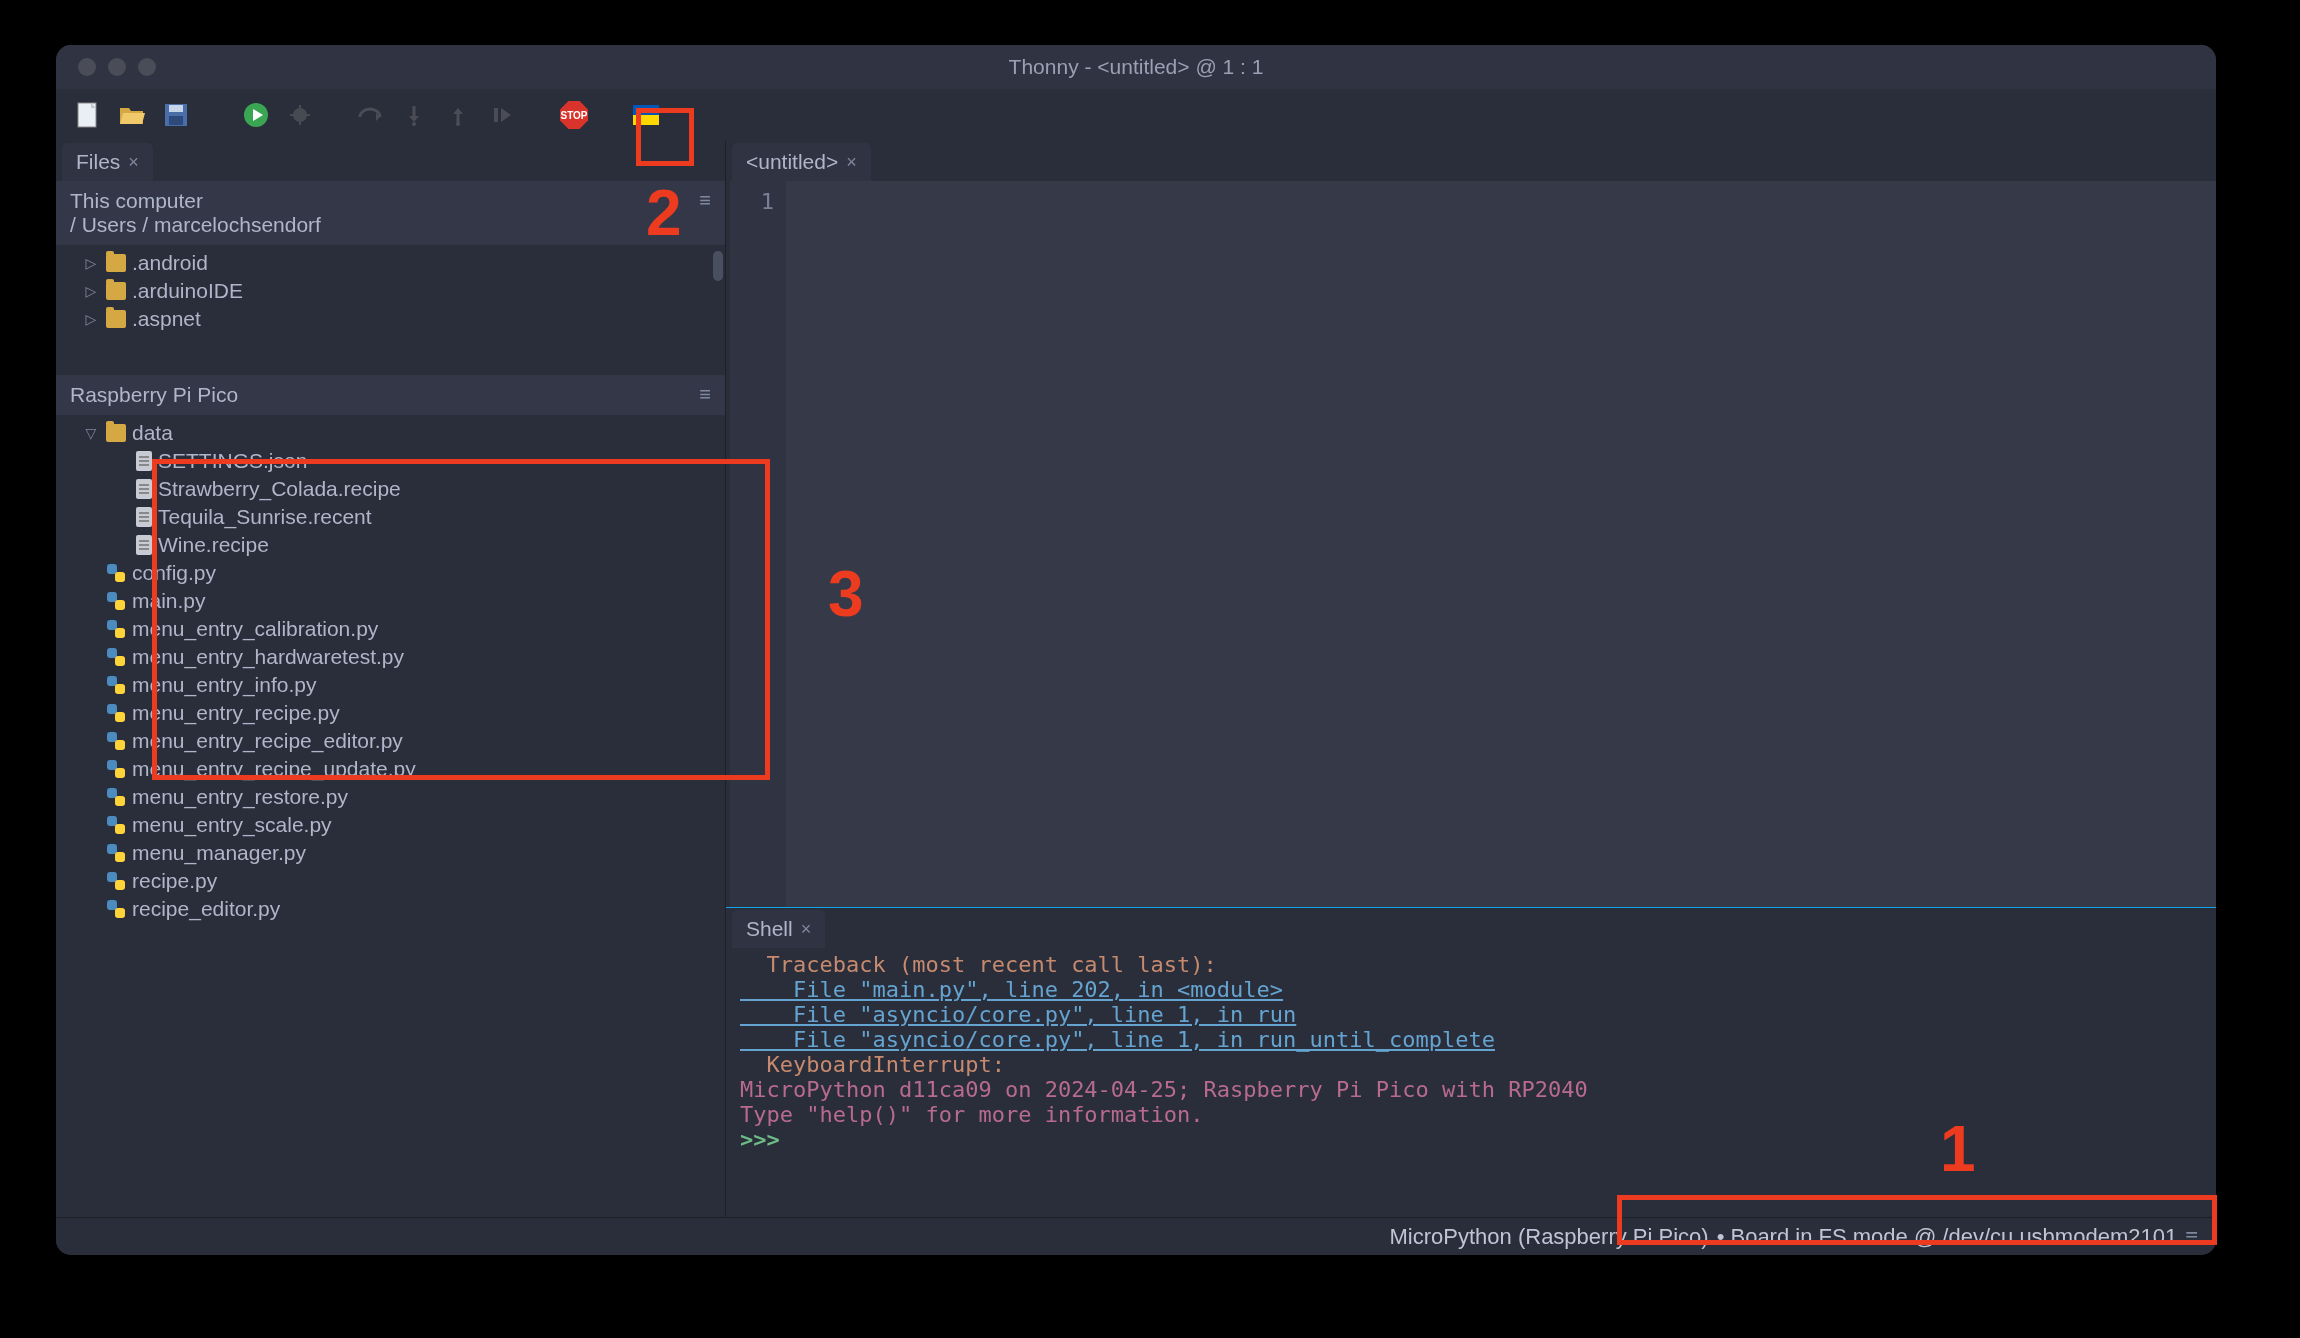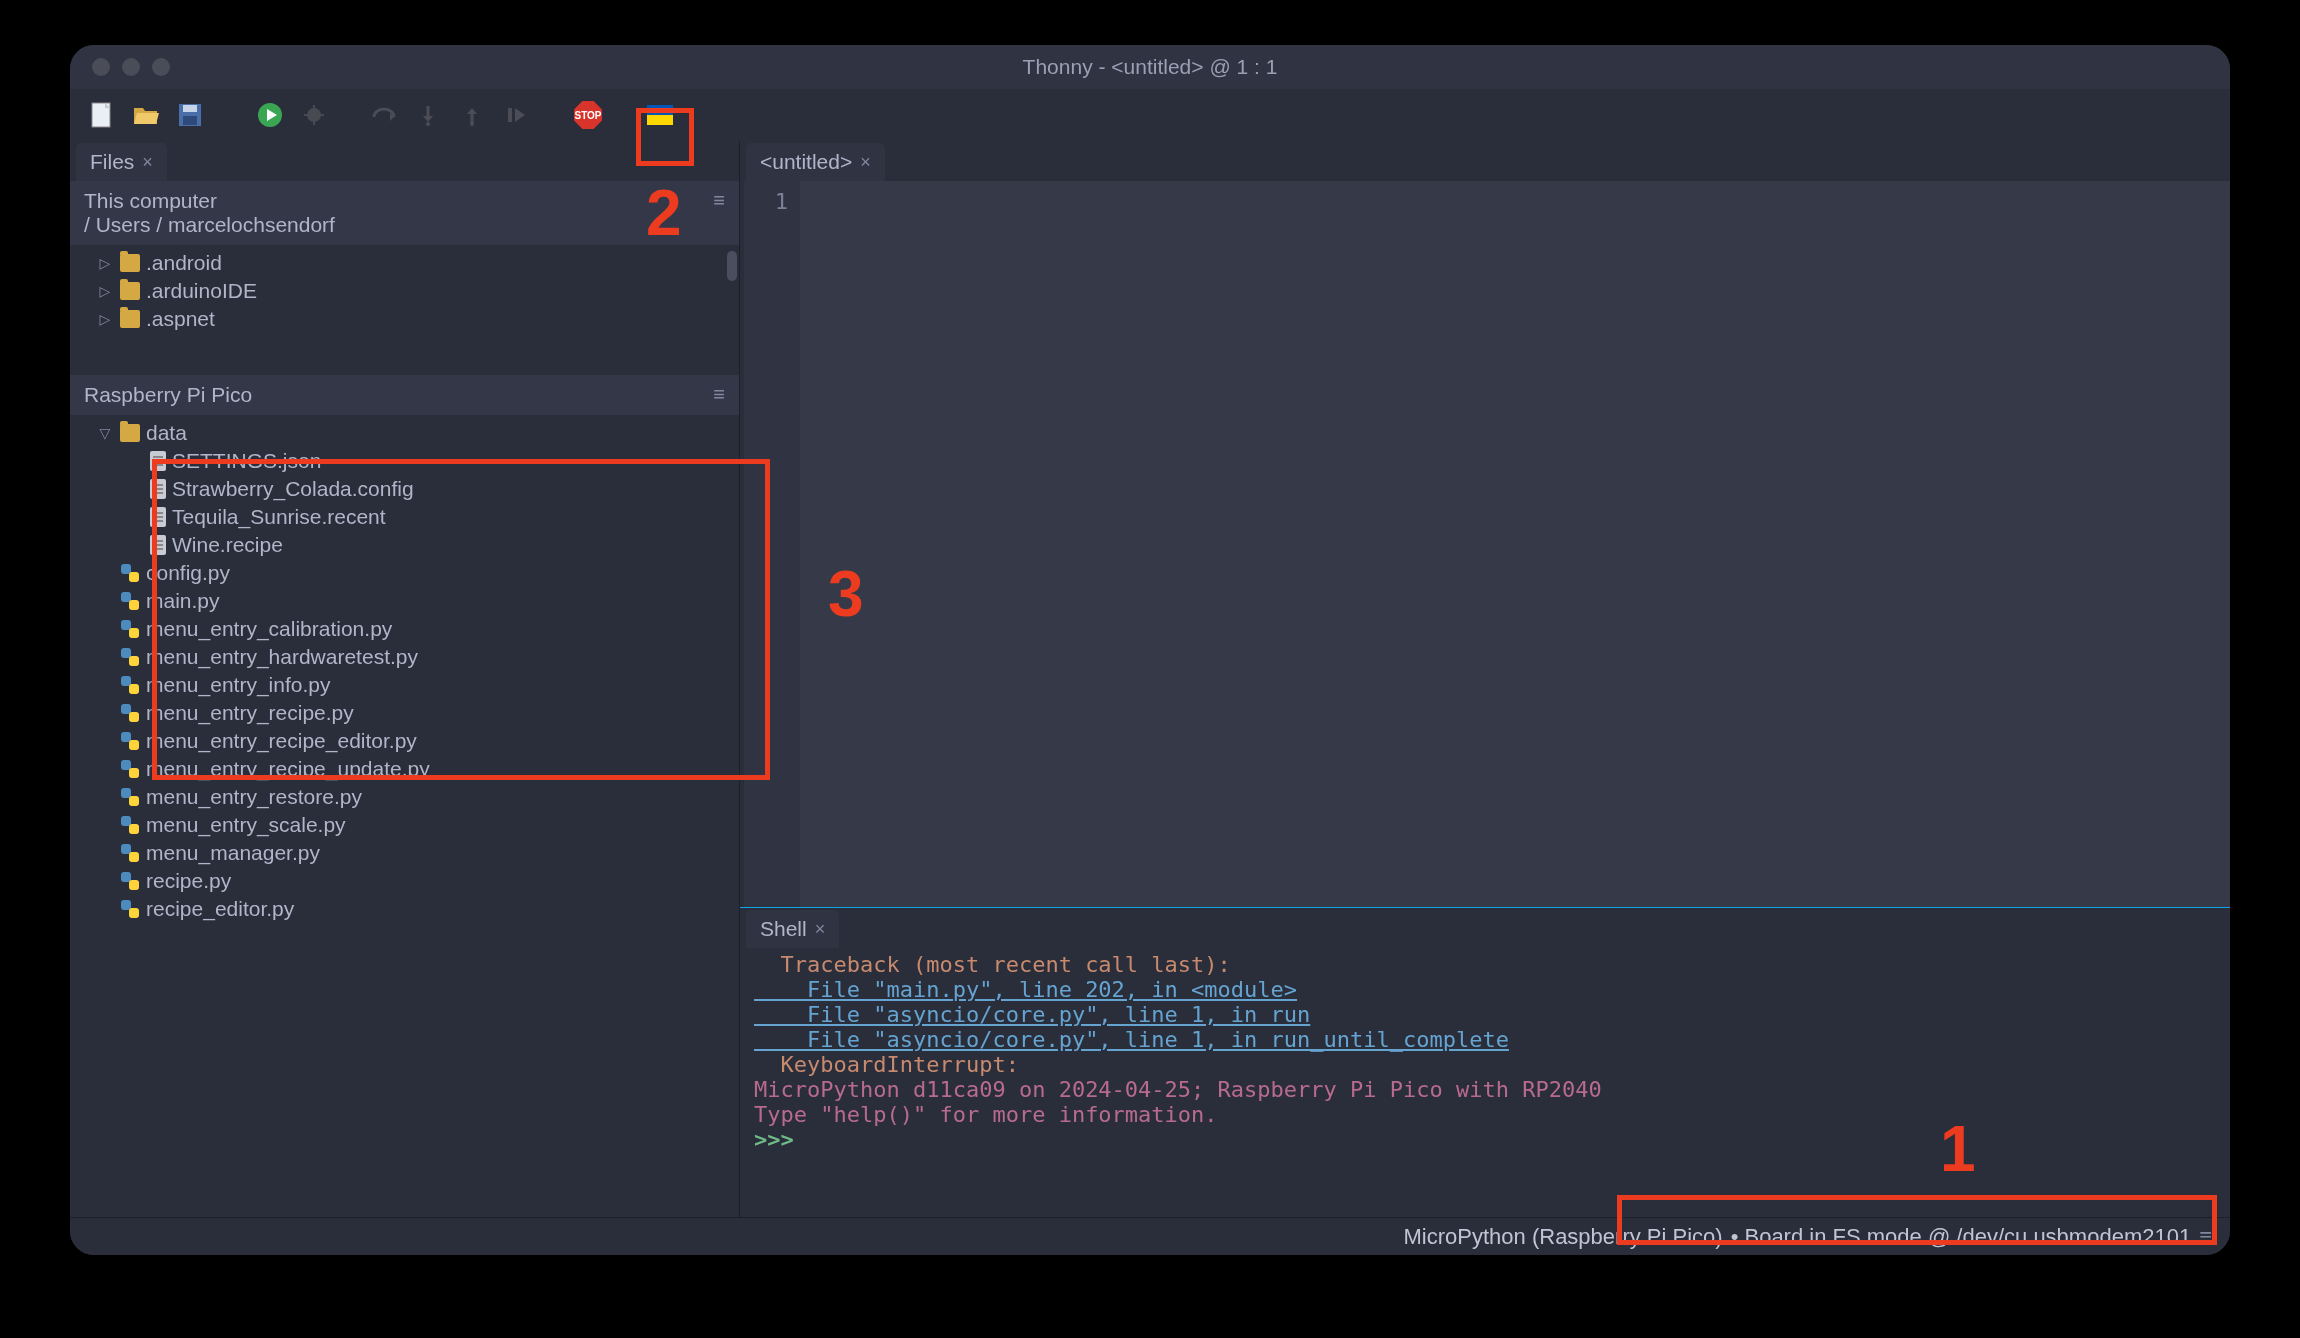--- a/index.html
+++ b/index.html
@@ -6,26 +6,26 @@
   body {
     background: #000;
     font-family: -apple-system, BlinkMacSystemFont, "Segoe UI", sans-serif;
     width: 2300px;
     height: 1338px;
     position: relative;
     overflow: hidden;
   }
   .app-window {
     position: absolute;
-    left: 70px;
+    left: 56px;
     top: 45px;
     width: 2160px;
     height: 1210px;
     background: #2a2d3a;
-    border-radius: 24px;
+    border-radius: 15px;
     overflow: hidden;
     display: flex;
     flex-direction: column;
     box-shadow: 0 0 30px rgba(0,0,0,0.5);
   }
   .titlebar {
     height: 44px;
     background: #303342;
     display: flex;
     align-items: center;
@@ -359,21 +359,21 @@
             <span>data</span>
           </div>
           <div class="tree-item indent2">
             <span class="exp"></span>
             <span class="file-icon"></span>
             <span>SETTINGS.json</span>
           </div>
           <div class="tree-item indent2">
             <span class="exp"></span>
             <span class="file-icon"></span>
-            <span>Strawberry_Colada.config</span>
+            <span>Strawberry_Colada.recipe</span>
           </div>
           <div class="tree-item indent2">
             <span class="exp"></span>
             <span class="file-icon"></span>
             <span>Tequila_Sunrise.recent</span>
           </div>
           <div class="tree-item indent2">
             <span class="exp"></span>
             <span class="file-icon"></span>
             <span>Wine.recipe</span>

